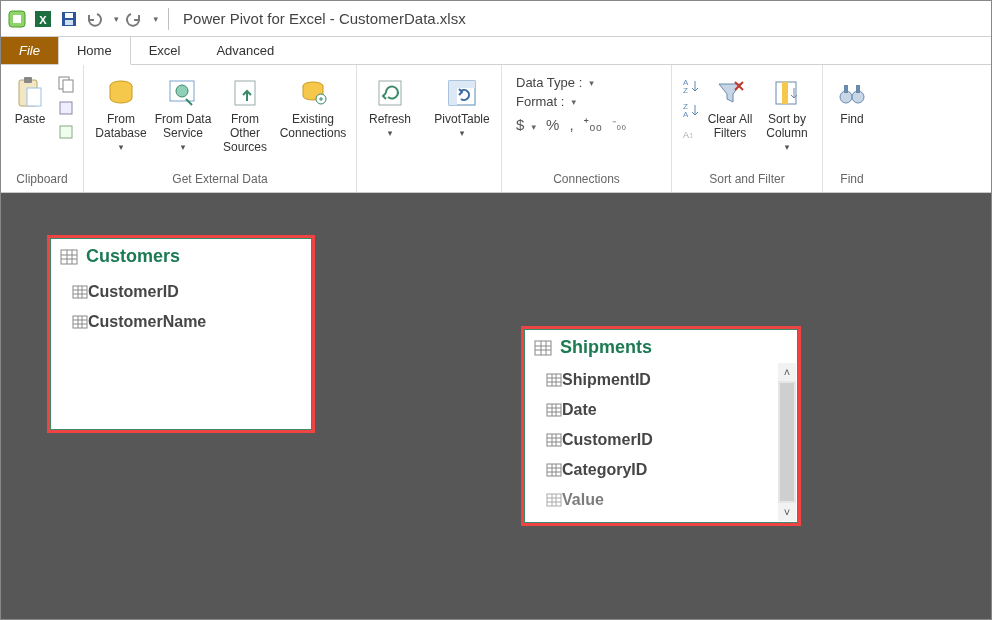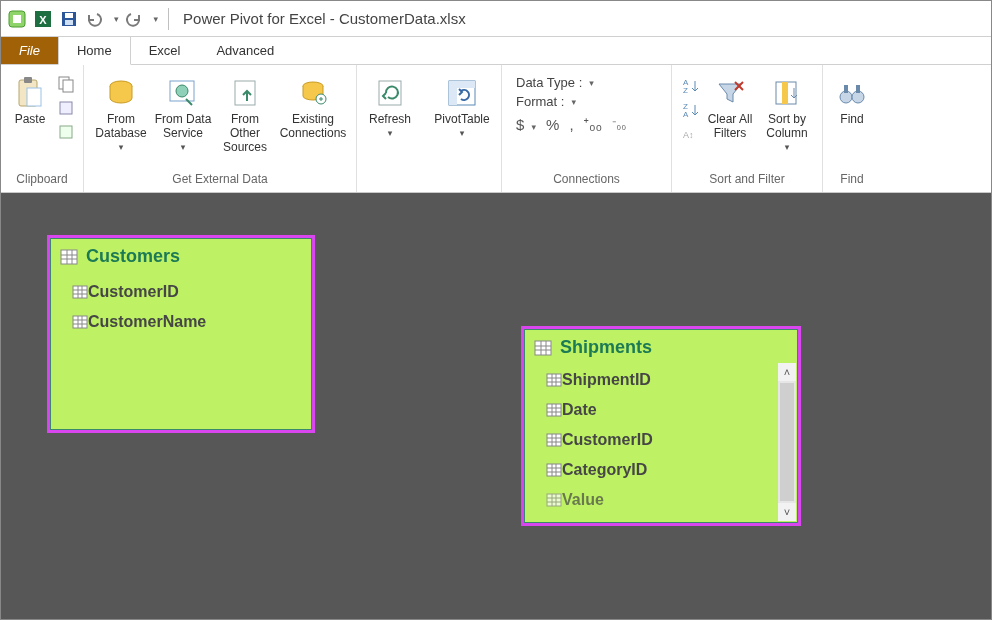--- a/index.html
+++ b/index.html
@@ -83,22 +83,22 @@
 .fmt-row { display: flex; align-items: center; gap: 4px; }
 .fmt-sym { display: flex; gap: 10px; align-items: center; font-size: 15px; color: #555; }
 .fmt-sym span { cursor: pointer; }
 .canvas {
   background: #575757;
   height: calc(620px - 36px - 28px - 128px);
   position: relative;
 }
 .table-card {
   position: absolute;
-  background: #bef264;
-  border: 3px solid #d946ef;
+  background: #ffffff;
+  border: 3px solid #ef4444;
   box-shadow: 0 0 0 1px #3a8a6a inset;
   text-align: center;
 }
 .table-card.customers { left: 46px; top: 42px; width: 268px; height: 198px; }
 .table-card.shipments { left: 520px; top: 133px; width: 280px; height: 200px; }
 .table-title {
   display: flex; align-items: center; gap: 8px;
   padding: 8px 10px 10px 10px;
   font-size: 18px; font-weight: 600; color: #1c7a55;
 }

